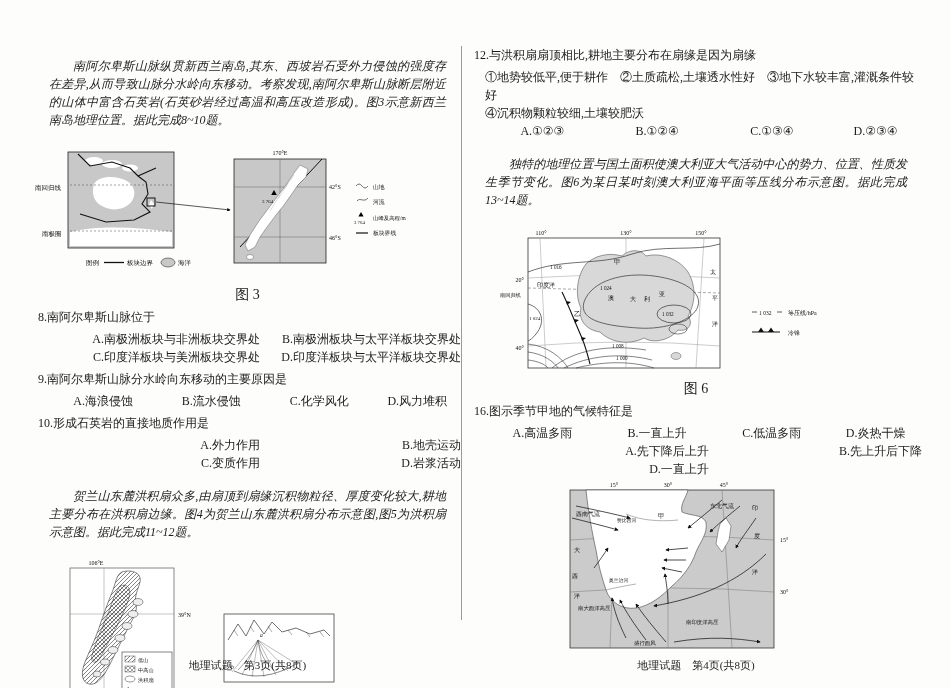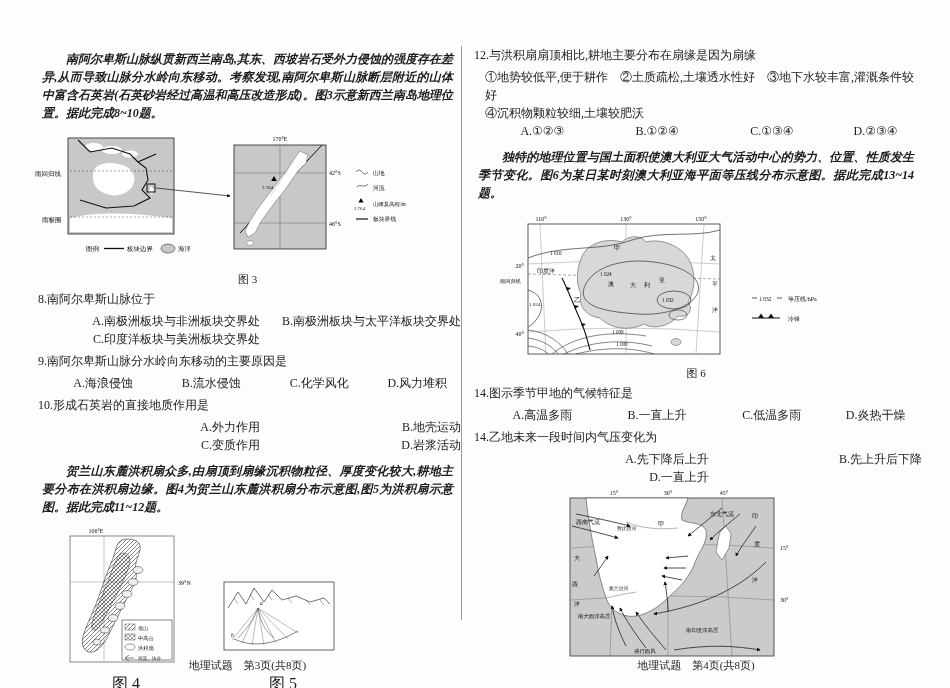--- a/index.html
+++ b/index.html
@@ -5,27 +5,27 @@
   html,body{margin:0;padding:0;}
   body{
     width:950px;height:688px;background:#fdfdfc;position:relative;
     font-family:"Liberation Serif", serif;color:#1b1b1b;font-size:12px;
     overflow:hidden;
   }
   .col{position:absolute;top:42px;}
   #col3{left:34px;width:427px;}
   #col4{left:470px;width:452px;}
   .divider{position:absolute;left:461px;top:46px;height:574px;width:1px;background:#9a9a9a;}
-  p.intro{font-style:italic;text-indent:2em;margin:8px;line-height:1.5;text-align:justify;font-weight:bold;}
+  p.intro{font-style:italic;text-indent:2em;margin:15px;line-height:1.5;text-align:justify;}
   .stem{margin:4px;line-height:1.5;}
   .opts2{display:grid;grid-template-columns:1.05fr 1fr;padding-left:15px;line-height:1.5;text-align:right;}
   .opts4{display:grid;grid-template-columns:1.05fr 1.05fr 1.05fr .85fr;padding-left:15px;line-height:1.5;text-align:center;}
   .sub{padding-left:15px;line-height:1.5;margin:0;}
   .figwrap{position:relative;}
-  .figcap{text-align:center;font-size:11px;line-height:1.2;margin:1px 0 3px 0;}
+  .figcap{text-align:center;font-size:14px;line-height:1.2;margin:1px 0 3px 0;}
   .caprow{position:relative;height:15px;font-size:16px;text-align:center;}
   .caprow span{position:absolute;}
   .footer{position:absolute;top:658px;text-align:center;font-size:11px;}
   #footer3{left:34px;width:427px;}
   #footer4{left:470px;width:452px;}
   svg text{font-family:"Liberation Serif", serif;fill:#111;}
 </style>
 </head>
 <body>
 
@@ -106,20 +106,21 @@
       </g>
     </svg>
     <div class="figcap">图 3</div>
   </div>
 
   <p class="stem">8.南阿尔卑斯山脉位于</p>
   <div class="opts2">
     <span>A.南极洲板块与非洲板块交界处</span>
     <span>B.南极洲板块与太平洋板块交界处</span>
     <span>C.印度洋板块与美洲板块交界处</span>
+    <span>D.印度洋板块与太平洋板块交界处</span>
   </div>
 
   <p class="stem">9.南阿尔卑斯山脉分水岭向东移动的主要原因是</p>
   <div class="opts4">
     <span>A.海浪侵蚀</span>
     <span>B.流水侵蚀</span>
     <span>C.化学风化</span>
     <span>D.风力堆积</span>
   </div>
 
@@ -251,29 +252,28 @@
         <line x1="25" y1="4" x2="30" y2="4" stroke="#333" stroke-width="0.8"></line>
         <text x="36" y="7" font-size="6">等压线/hPa</text>
         <line x1="0" y1="24" x2="28" y2="24" stroke="#111" stroke-width="1"></line>
         <path d="M6,24 l3,-4.5 l3,4.5 z M16,24 l3,-4.5 l3,4.5 z" fill="#111"></path>
         <text x="36" y="27" font-size="6">冷锋</text>
       </g>
     </svg>
     <div class="figcap">图 6</div>
   </div>
 
-  <p class="stem">14.图示季节甲地的气候特征是</p>
+  <p class="stem">16.图示季节甲地的气候特征是</p>
   <div class="opts4">
     <span>A.高温多雨</span>
     <span>B.一直上升</span>
     <span>C.低温多雨</span>
     <span>D.炎热干燥</span>
   </div>
 
-  <p class="stem">14.乙地未来一段时间内气压变化为</p>
   <div class="opts2">
     <span>A.先下降后上升</span>
     <span>B.先上升后下降</span>
     <span>D.一直上升</span>
   </div>
 
 
   <div class="figwrap">
     <svg width="330" height="182" style="margin-left:64px">
       <text x="80" y="9" font-size="6" text-anchor="middle">15°</text>

